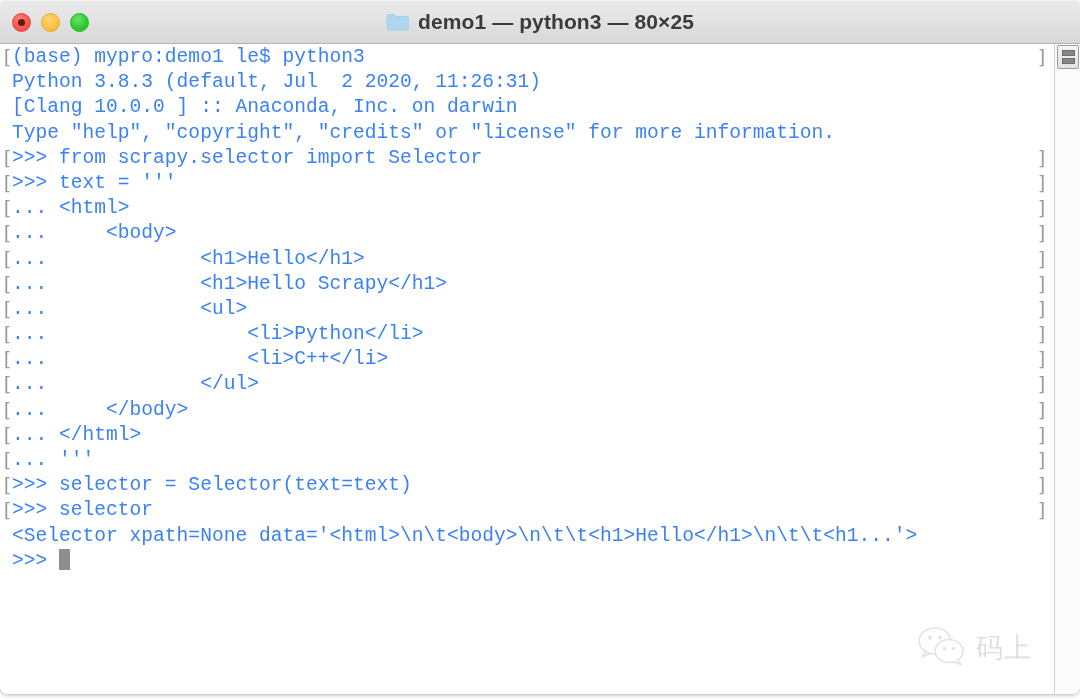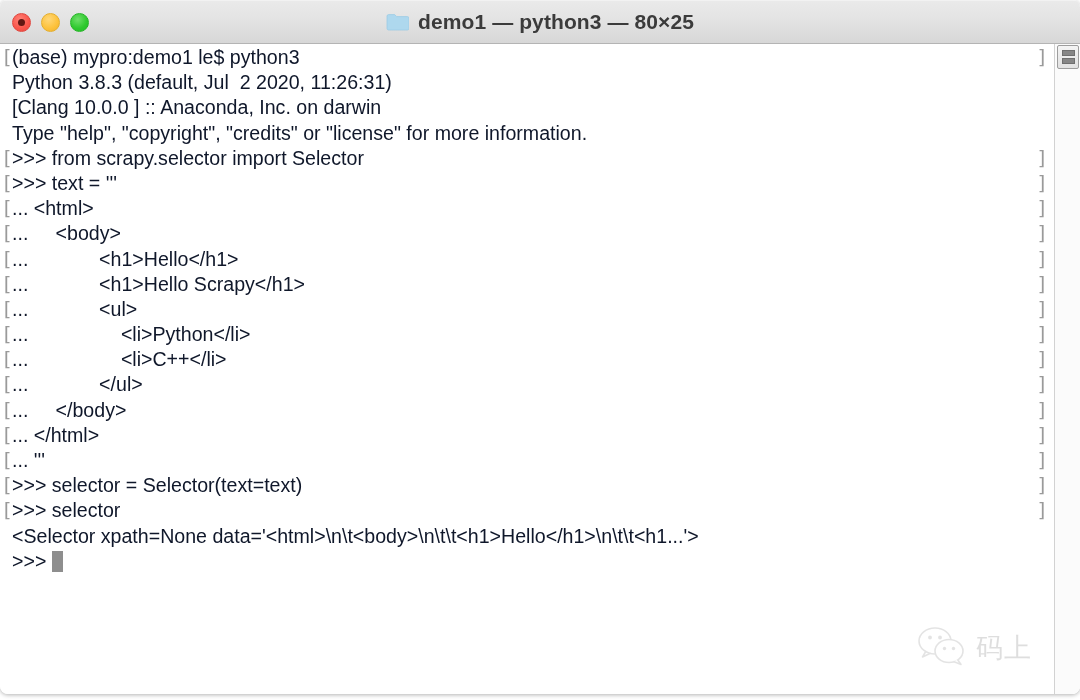--- a/index.html
+++ b/index.html
@@ -115,24 +115,24 @@
     height: 650px;
     background: #ffffff;
     overflow: hidden;
   }
 
   .term-lines {
     position: absolute;
     left: 0;
     top: 1px;
     right: 0;
-    font-family: Liberation Sans, sans-serif;
+    font-family: Liberation Mono, monospace;
     font-size: 19.6px;
     line-height: 25.2px;
-    color: #0f172a;
+    color: #3b82f6;
     white-space: pre;
   }
 
   .line {
     position: relative;
     height: 25.2px;
     padding-left: 12px;
     box-sizing: border-box;
     white-space: pre;
   }

